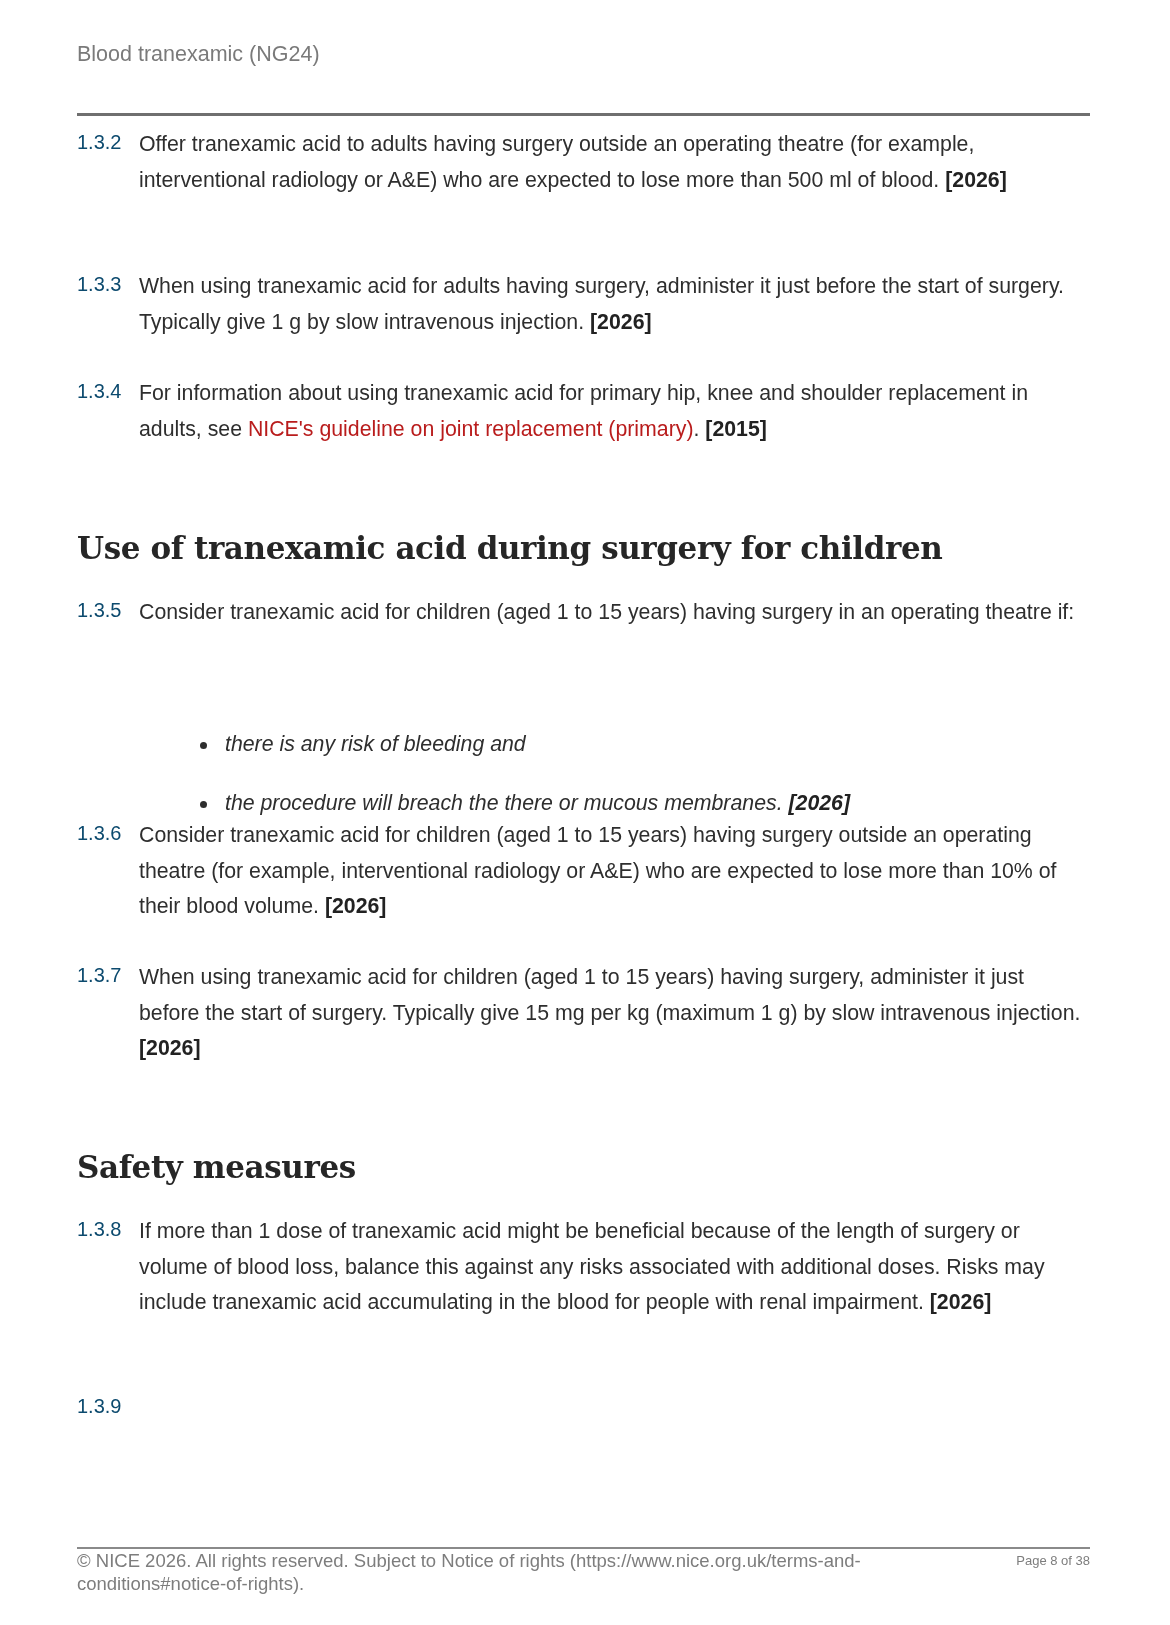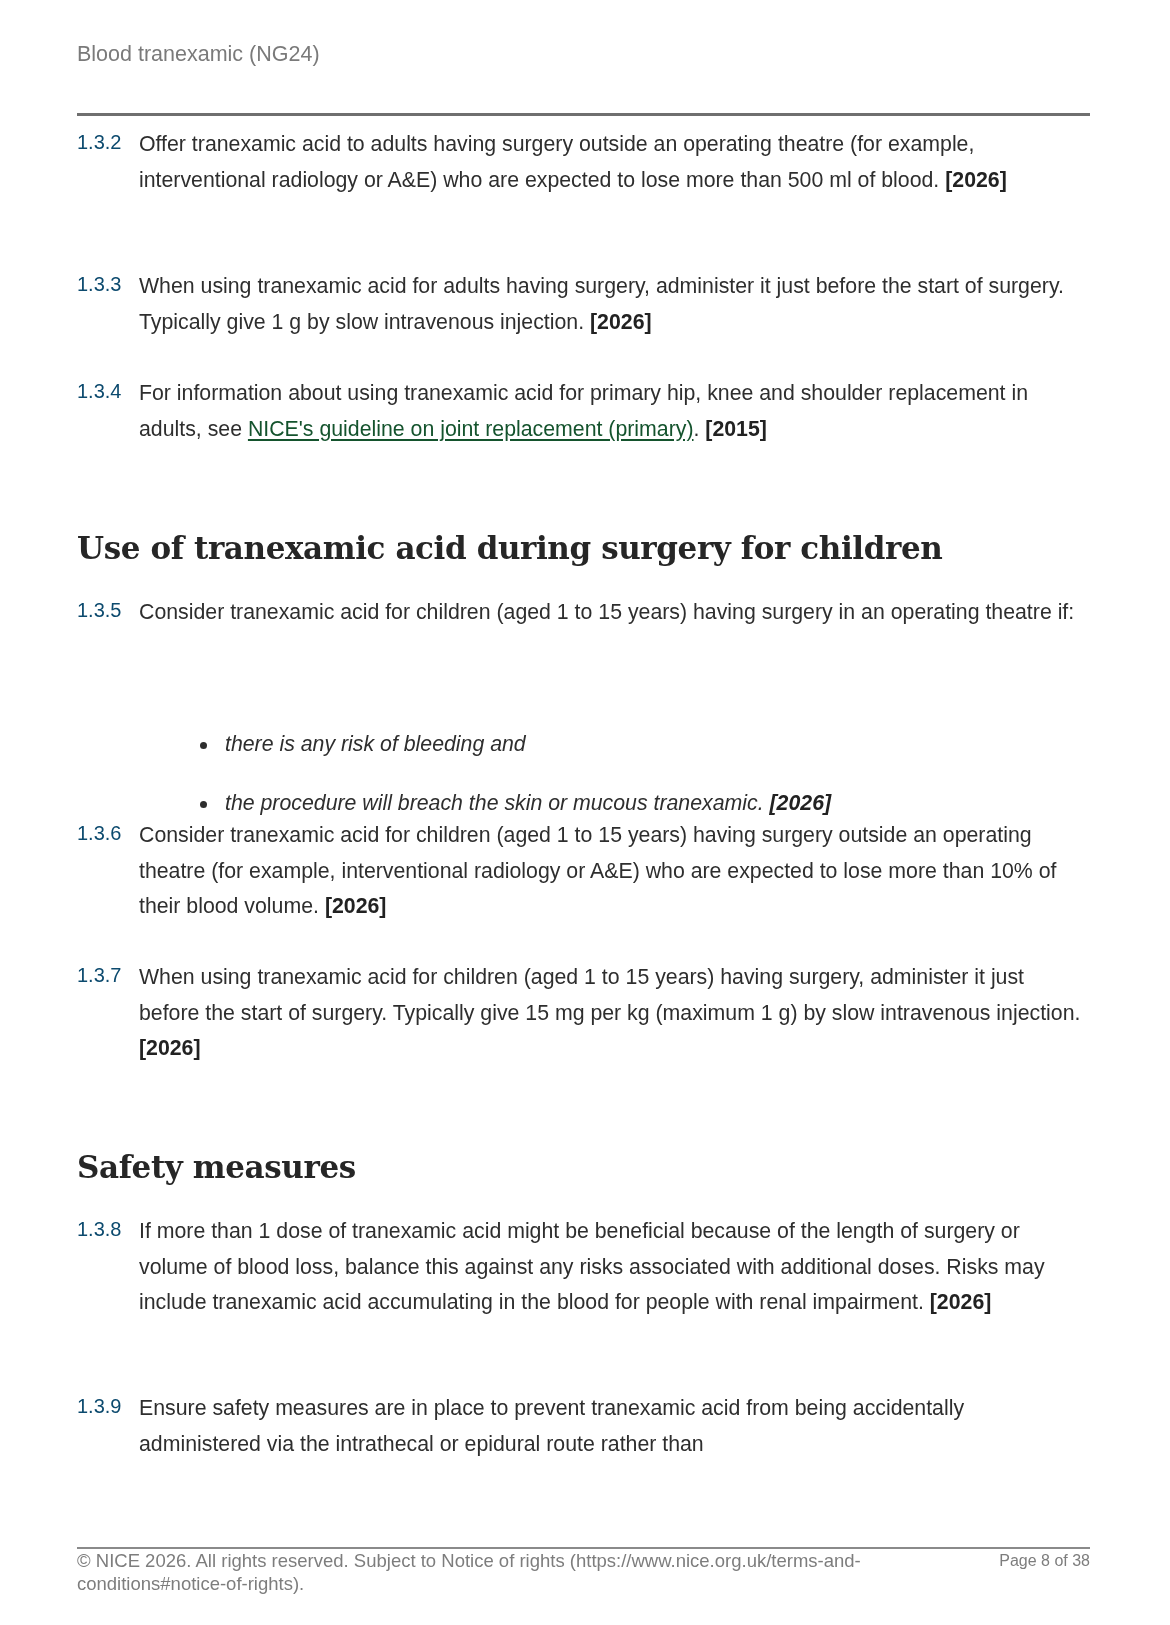--- a/index.html
+++ b/index.html
@@ -21,21 +21,21 @@
 
   .item { position: absolute; left: 77px; width: 1013px; }
   .item .num {
     position: absolute; left: 0; top: 4px;
     font-size: 20px; color: #0c4a6e;
   }
   .item .text {
     margin-left: 62px; font-size: 21.3px; line-height: 35.5px; color: #2e2e2e;
   }
   .bold { font-weight: bold; color: #222; }
-  .link { color: #14532d; text-decoration: underline; text-underline-offset: 3px; }
+  .link { color: #b91c1c; text-underline-offset: 3px; }
 
   .bullets { position: absolute; left: 179px; margin: 0; padding: 0; list-style: none; }
   .bullets li {
     position: relative; padding-left: 46px; font-size: 21.3px; line-height: 35.5px;
     color: #2e2e2e; height: 59px;
   }
   .bullets li .dot {
     position: absolute; left: 21px; top: 15px; width: 7px; height: 7px;
     border-radius: 50%; background: #2e2e2e;
   }
@@ -45,21 +45,21 @@
     font-family: "DejaVu Serif", "Liberation Serif", serif;
     font-weight: bold; font-size: 31px; color: #262626; letter-spacing: -0.4px;
   }
 
   .footer-left {
     position: absolute; left: 77px; top: 1549px; width: 900px;
     font-size: 18.5px; line-height: 23px; color: #7d7d7d;
   }
   .footer-right {
     position: absolute; right: 80px; top: 1549px; width: 110px; text-align: right;
-    font-size: 16px; line-height: 23px; color: #7d7d7d;
+    font-size: 13px; line-height: 23px; color: #7d7d7d;
   }
 </style>
 </head>
 <body>
 
 <div class="page-header">Blood tranexamic (NG24)</div>
 <div class="rule top"></div>
 
 <div class="item" style="top:127px;">
   <span class="num">1.3.2</span>
@@ -88,21 +88,21 @@
   <span class="num">1.3.5</span>
   <div class="text">Consider tranexamic acid for children (aged 1 to 15 years) having surgery in an operating theatre if:</div>
 </div>
 <ul class="bullets" style="top:727px;font-style:italic;">
   <li>
     <span class="dot"></span>
     <span>there is any risk of bleeding and</span>
   </li>
   <li>
     <span class="dot"></span>
-    <span>the procedure will breach the skin or mucous tranexamic.</span>
+    <span>the procedure will breach the there or mucous membranes.</span>
     <span class="bold">[2026]</span>
   </li>
 </ul>
 
 <div class="item" style="top:818px;">
   <span class="num">1.3.6</span>
   <div class="text">
     <span>Consider tranexamic acid for children (aged 1 to 15 years) having surgery outside an operating theatre (for example, interventional radiology or A&amp;E) who are expected to lose more than 10% of their blood volume.</span>
     <span class="bold">[2026]</span>
   </div>
@@ -121,18 +121,17 @@
 <div class="item" style="top:1214px;">
   <span class="num">1.3.8</span>
   <div class="text">
     <span>If more than 1 dose of tranexamic acid might be beneficial because of the length of surgery or volume of blood loss, balance this against any risks associated with additional doses. Risks may include tranexamic acid accumulating in the blood for people with renal impairment.</span>
     <span class="bold">[2026]</span>
   </div>
 </div>
 
 <div class="item" style="top:1391px;">
   <span class="num">1.3.9</span>
-  <div class="text">Ensure safety measures are in place to prevent tranexamic acid from being accidentally administered via the intrathecal or epidural route rather than</div>
 </div>
 
 <div class="rule bottom"></div>
 <div class="footer-left">© NICE 2026. All rights reserved. Subject to Notice of rights (https://www.nice.org.uk/terms-and-conditions#notice-of-rights).</div>
 <div class="footer-right">Page 8 of 38</div>
 
 </body></html>

